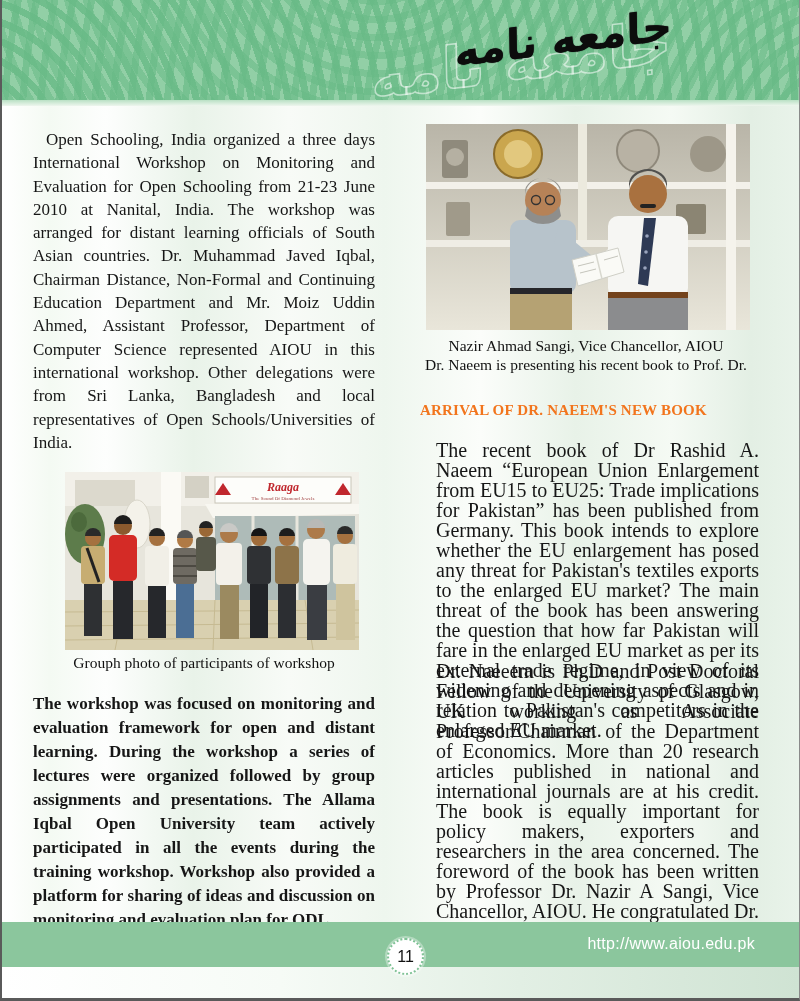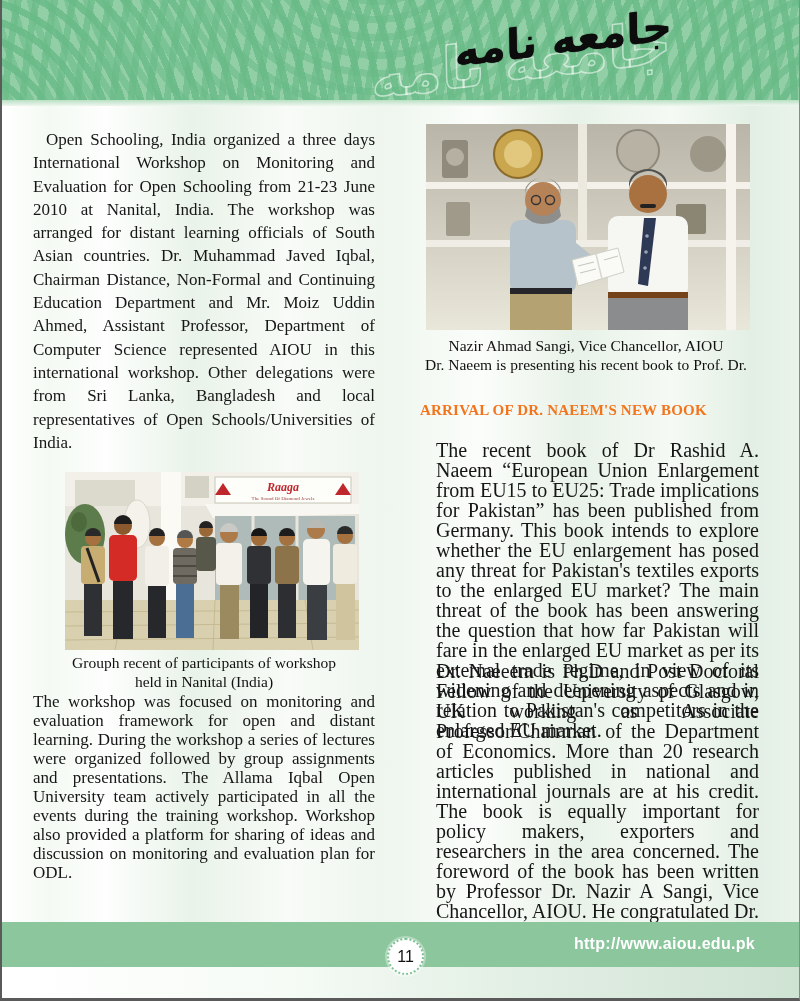--- a/index.html
+++ b/index.html
@@ -41,21 +41,21 @@
     color:transparent;
     -webkit-text-stroke:1.5px rgba(255,255,255,.55);
   }
   .calli-main{
     top:14px;left:452px;font-size:42px;color:#0c0c0c;
     text-shadow:0 0 1px #0c0c0c;
   }
   
   .txt{position:absolute;text-align:justify;margin:0;}
   .p-left1{left:31px;top:128px;width:342px;font-size:17px;line-height:23.3px;text-indent:13px;}
-  .p-left2{left:31px;top:692px;width:342px;font-size:17px;line-height:19px;}
+  .p-left2{left:31px;top:692px;width:342px;font-size:17px;line-height:24px;font-weight:bold;}
   .p-right{left:434px;width:323px;font-size:20px;line-height:20px;}
   .p-right1{top:440px;}
   .p-right2{top:661px;}
   .heading-orange{
     position:absolute;left:418px;top:402px;width:330px;margin:0;
     font-size:15px;font-weight:bold;color:#f2751d;letter-spacing:.2px;
     font-family:"Liberation Serif", serif;
   }
   
   .photo{position:absolute;display:block;}
@@ -78,21 +78,21 @@
   .page-circle{
     position:absolute;left:385px;top:926px;width:33px;height:33px;
     background:#ffffff;border:2px dotted #7fc295;border-radius:50%;
     display:flex;align-items:center;justify-content:center;
     font-family:"Liberation Sans", sans-serif;font-size:16px;color:#111;
     box-shadow:0 0 0 2px rgba(255,255,255,.35);
     margin-top:12px;
   }
   .footer-url{
     position:absolute;right:44px;top:935px;
-    font-family:"Liberation Sans", sans-serif;font-weight:bold;
+    font-family:"Liberation Sans", sans-serif;font-weight:normal;
     font-size:16px;color:#ffffff;letter-spacing:.3px;
     text-decoration:none;
   }
 </style>
 </head>
 <body>
 
 <div class="page">
 
   <header class="banner">
@@ -207,22 +207,21 @@
       <g>
         <circle cx="280" cy="64" r="8" fill="#a5713f"></circle>
           <path d="M272,62 a8,8 0 0 1 16,0" fill="#2a2a2a"></path>
         <rect x="268" y="72" width="24" height="40" rx="4" fill="#efecdf"></rect>
         <rect x="271" y="112" width="19" height="56" fill="#cfc49e"></rect>
       </g>
     </g>
   </svg>
 
   <div class="caption cap-group">
-    <div>Grouph recent of participants of workshop</div>
-    <div>held in Nanital (India)</div>
+    <div>Grouph photo of participants of workshop</div>
   </div>
 
   <p class="txt p-left2">The workshop was focused on monitoring and evaluation framework for open and distant learning.  During the workshop a series of lectures were organized followed by group assignments and presentations. The Allama Iqbal Open University team actively participated in all the events during the training workshop.  Workshop also provided a platform for sharing of ideas and discussion on monitoring and evaluation plan for ODL.</p>
 
   <svg class="photo photo-book" viewBox="0 0 324 206" xmlns="http://www.w3.org/2000/svg">
     <defs>
       <linearGradient id="cab" x1="0" y1="0" x2="0" y2="1">
         <stop offset="0" stop-color="#b9b5a8"></stop>
           <stop offset="1" stop-color="#e9e6da"></stop>
       </linearGradient>

